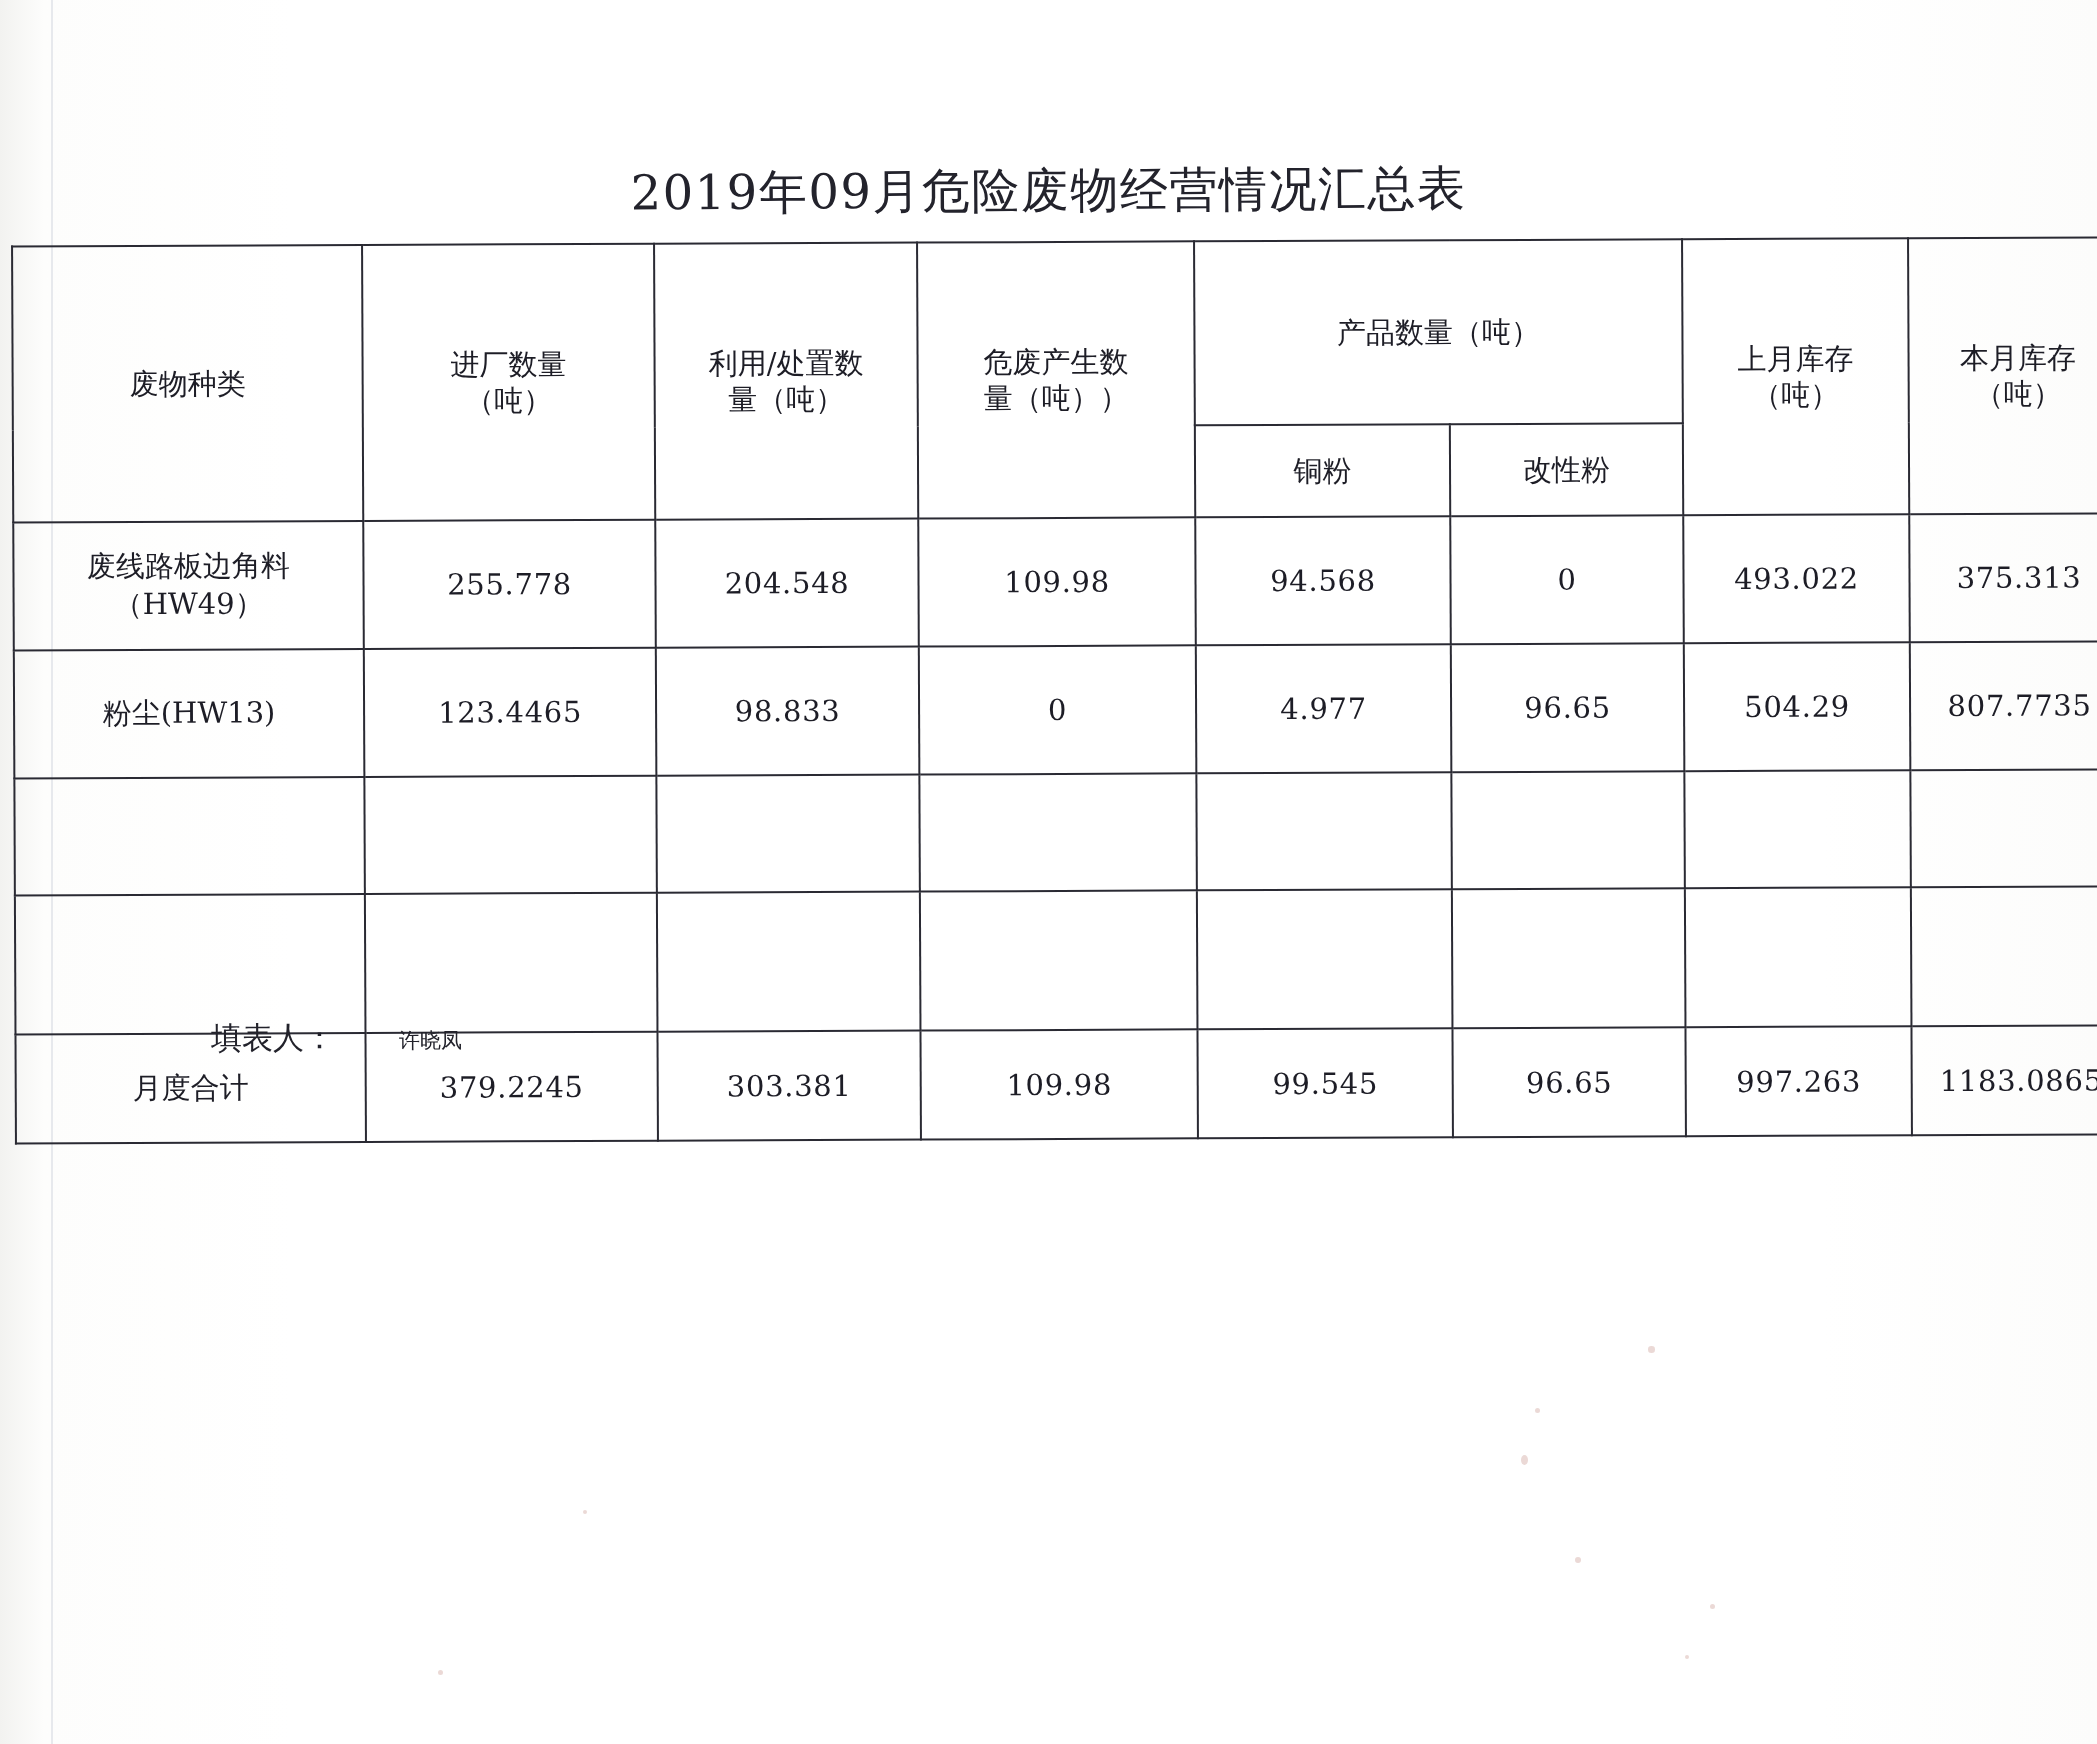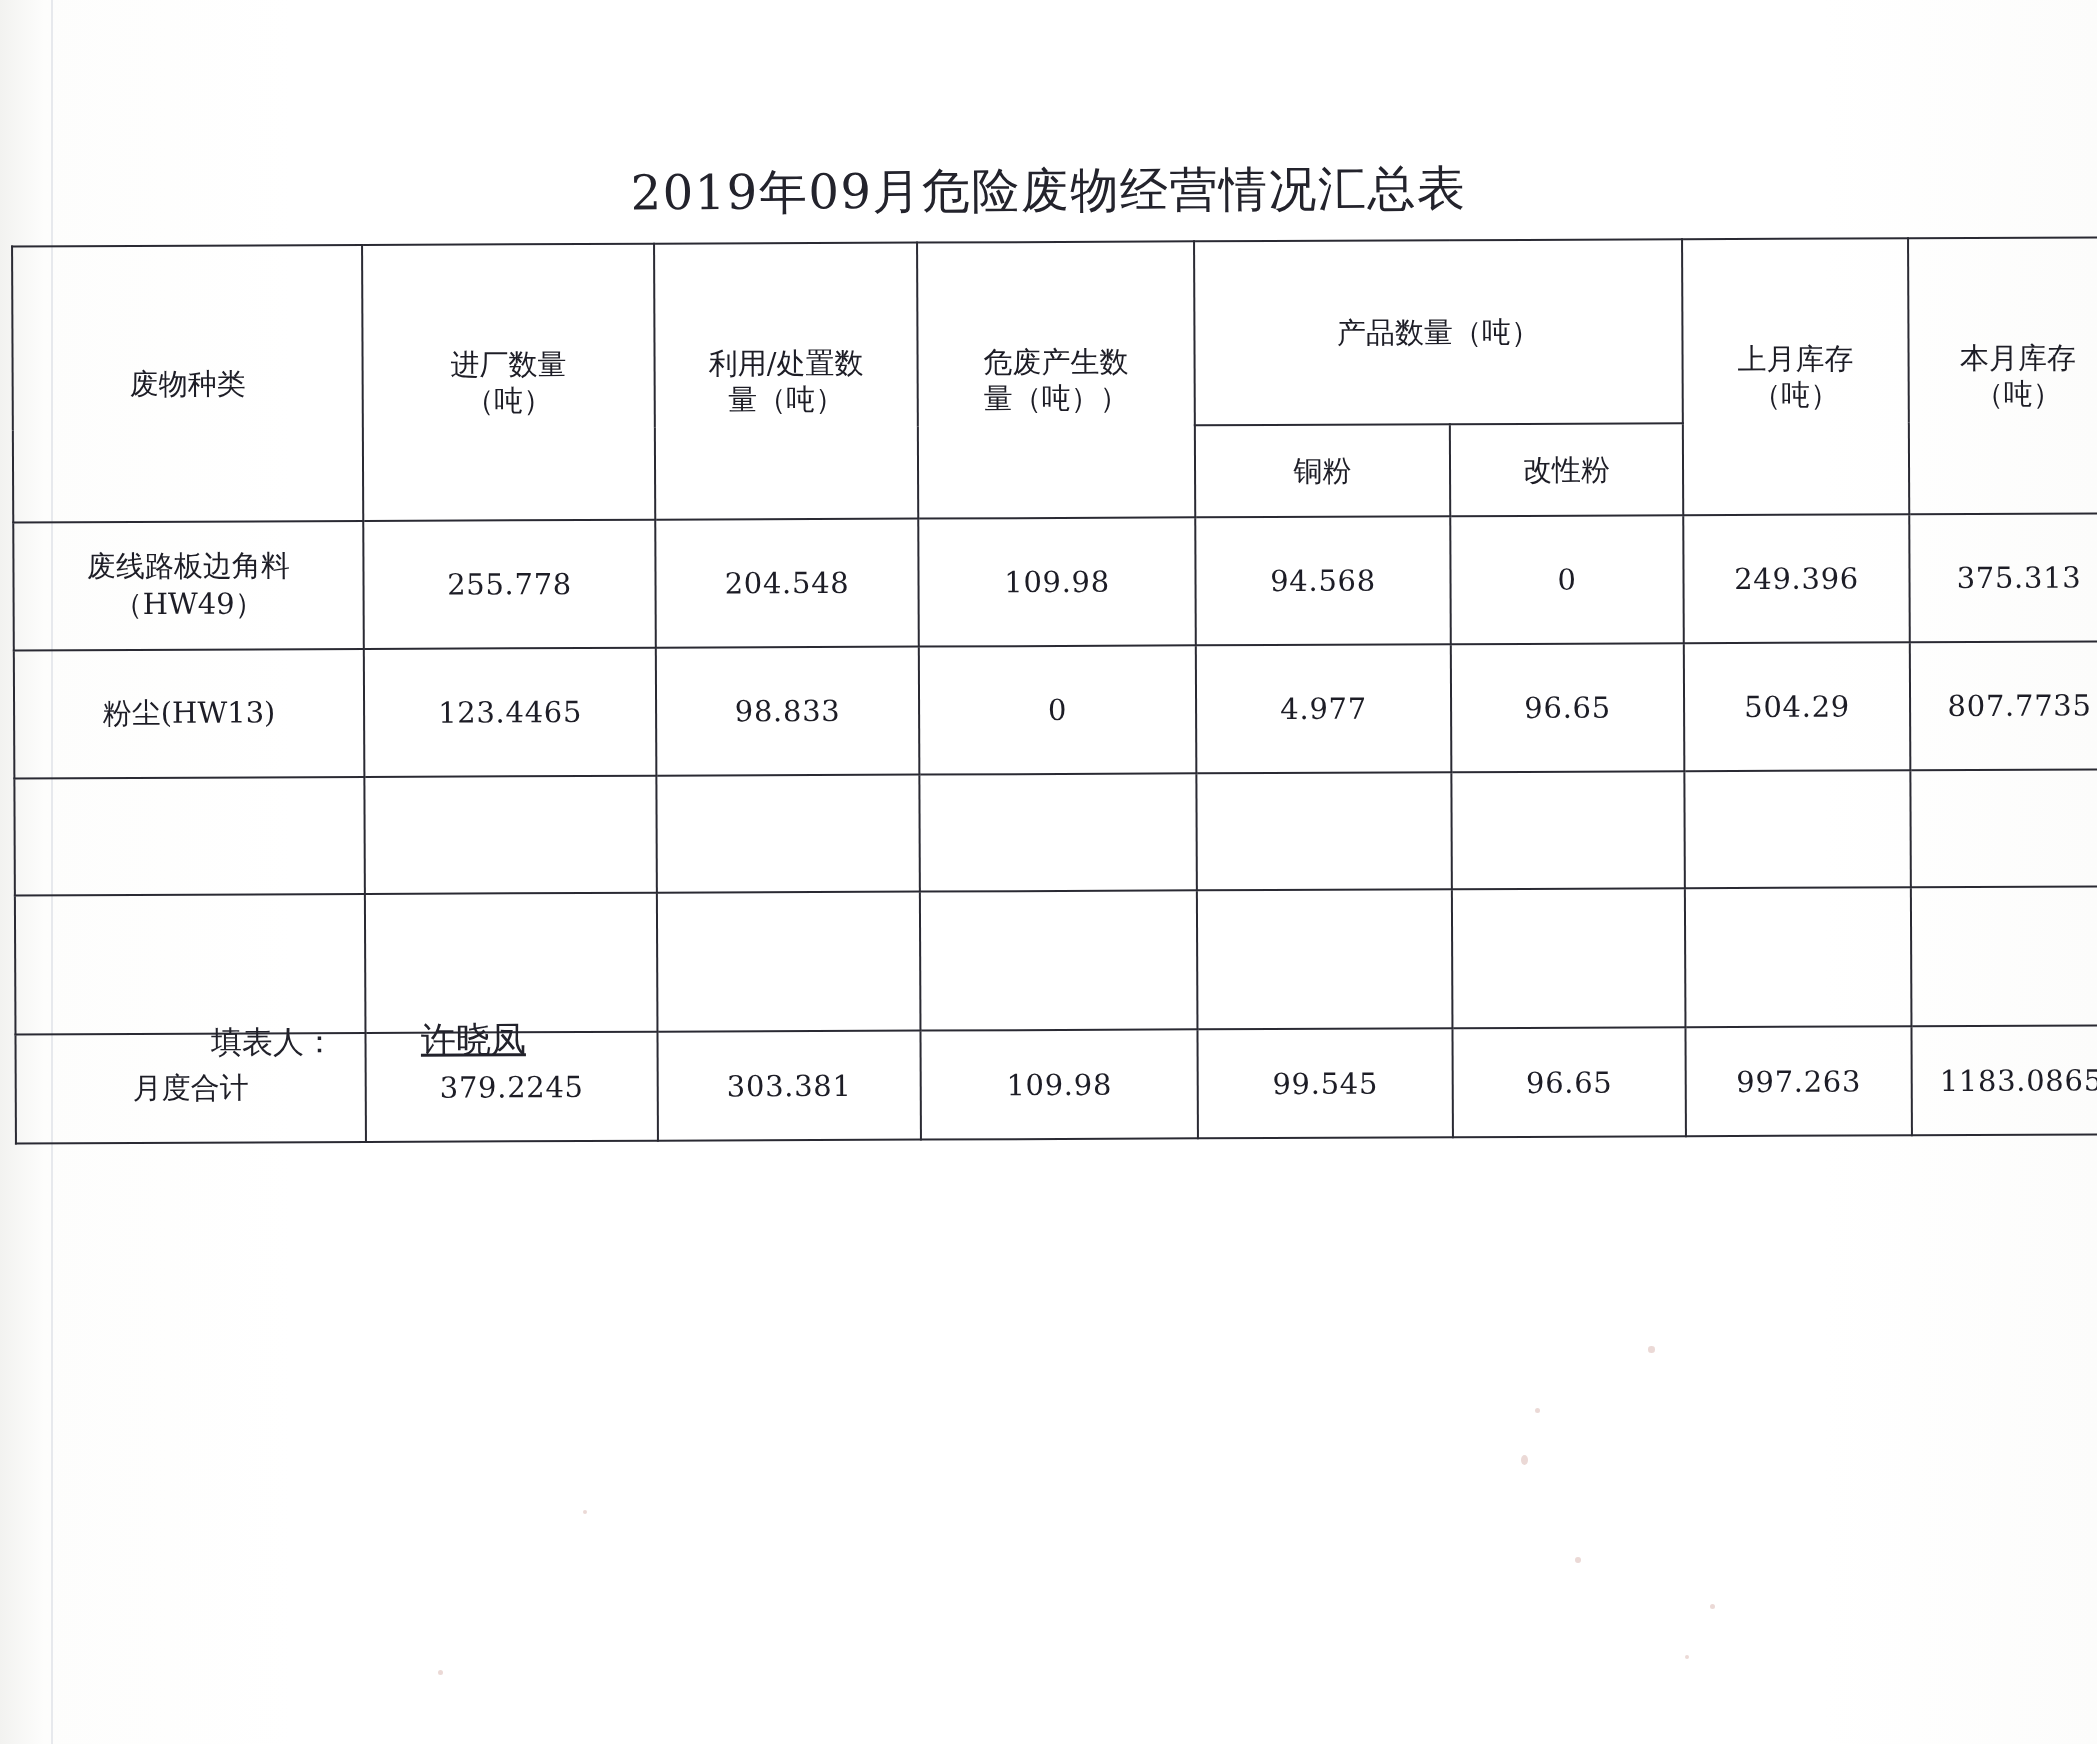--- a/index.html
+++ b/index.html
@@ -100,23 +100,22 @@
     position: absolute;
     left: 211px;
     top: 1017px;
     font-size: 31px;
     font-family: "DejaVu Serif", serif;
     color: #22222b;
     transform: rotate(-0.3deg);
   }
   .footer .name {
     display: inline-block;
-    margin-left: 76px;
-    font-size: 35px;
-    text-decoration: underline;
+    margin-left: 54px;
+    font-size: 21px;
   }
   .two-line { display: block; }
 </style>
 </head>
 <body>
 
 <div class="page">
   <div class="scan-tint"></div>
   <div class="margin-line"></div>
 
@@ -177,21 +176,21 @@
         <tr class="row-h-data">
           <td class="cat-cell">
             <span class="two-line">废线路板边角料</span>
             <span class="two-line">（HW49）</span>
           </td>
           <td class="num">255.778</td>
           <td class="num">204.548</td>
           <td class="num">109.98</td>
           <td class="num">94.568</td>
           <td class="num">0</td>
-          <td class="num">249.396</td>
+          <td class="num">493.022</td>
           <td class="num">375.313</td>
         </tr>
         <tr class="row-h-data">
           <td class="cat-cell">
             <span class="two-line">粉尘(HW13)</span>
           </td>
           <td class="num">123.4465</td>
           <td class="num">98.833</td>
           <td class="num">0</td>
           <td class="num">4.977</td>

